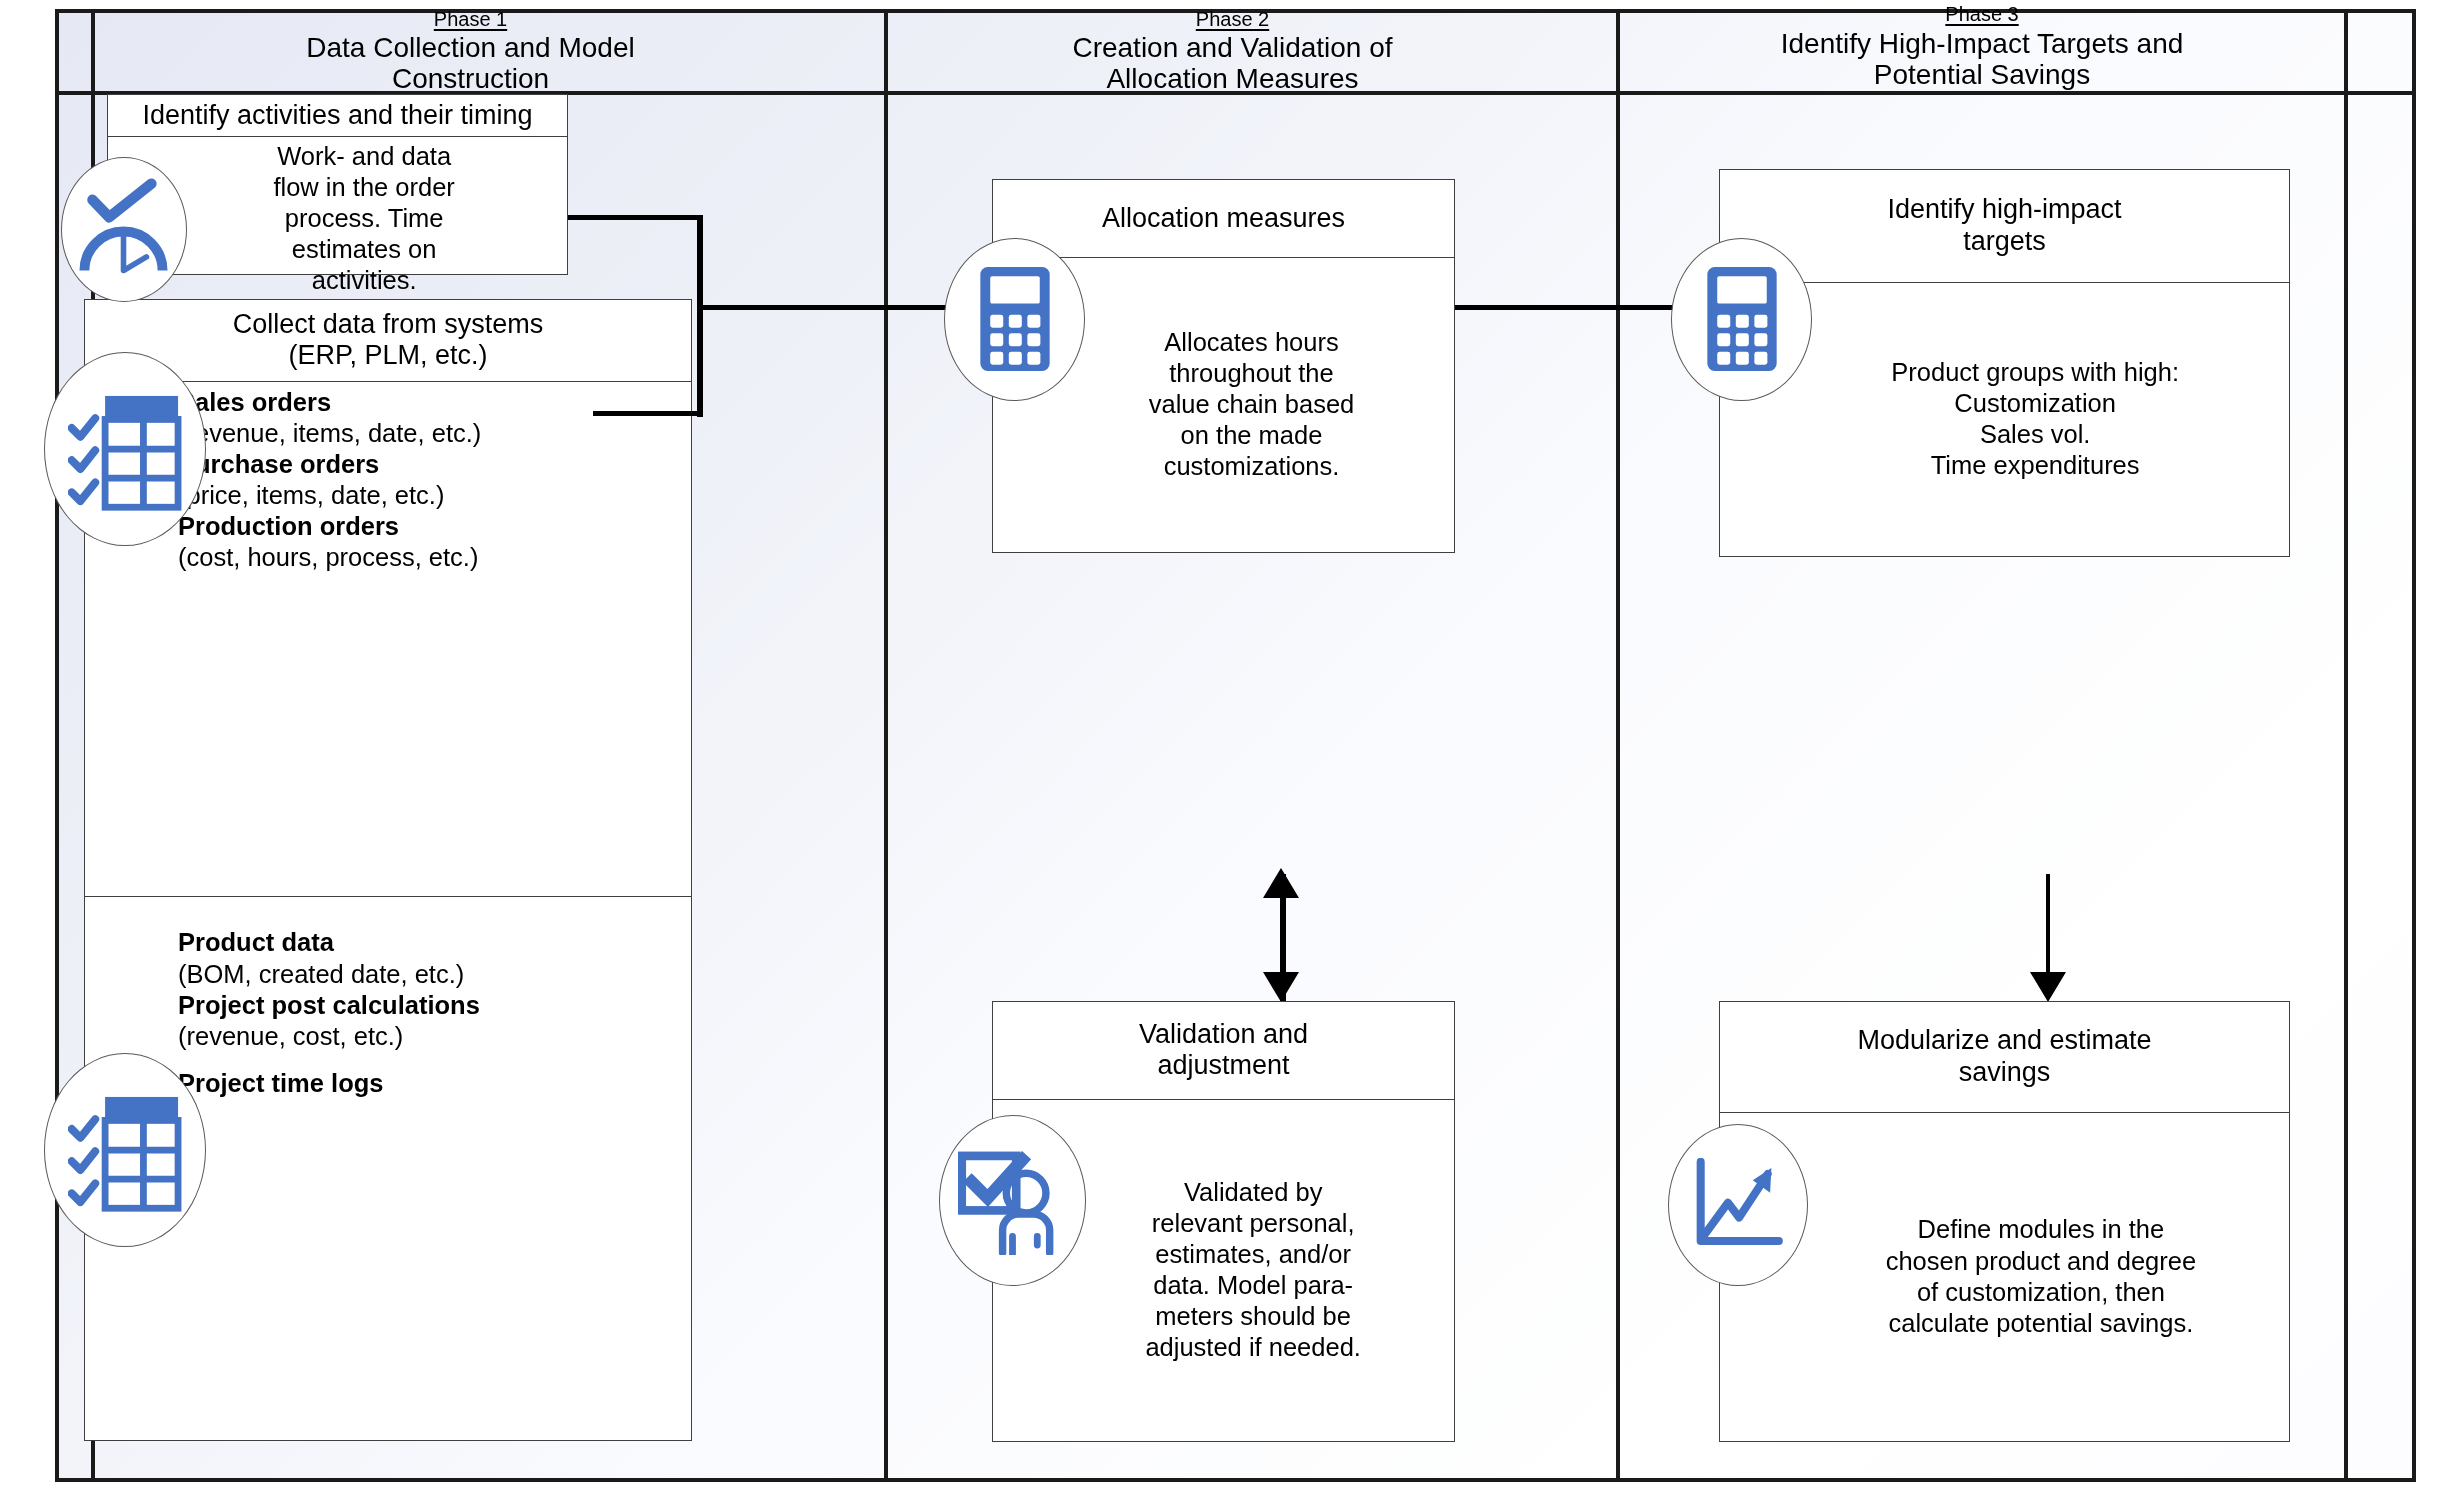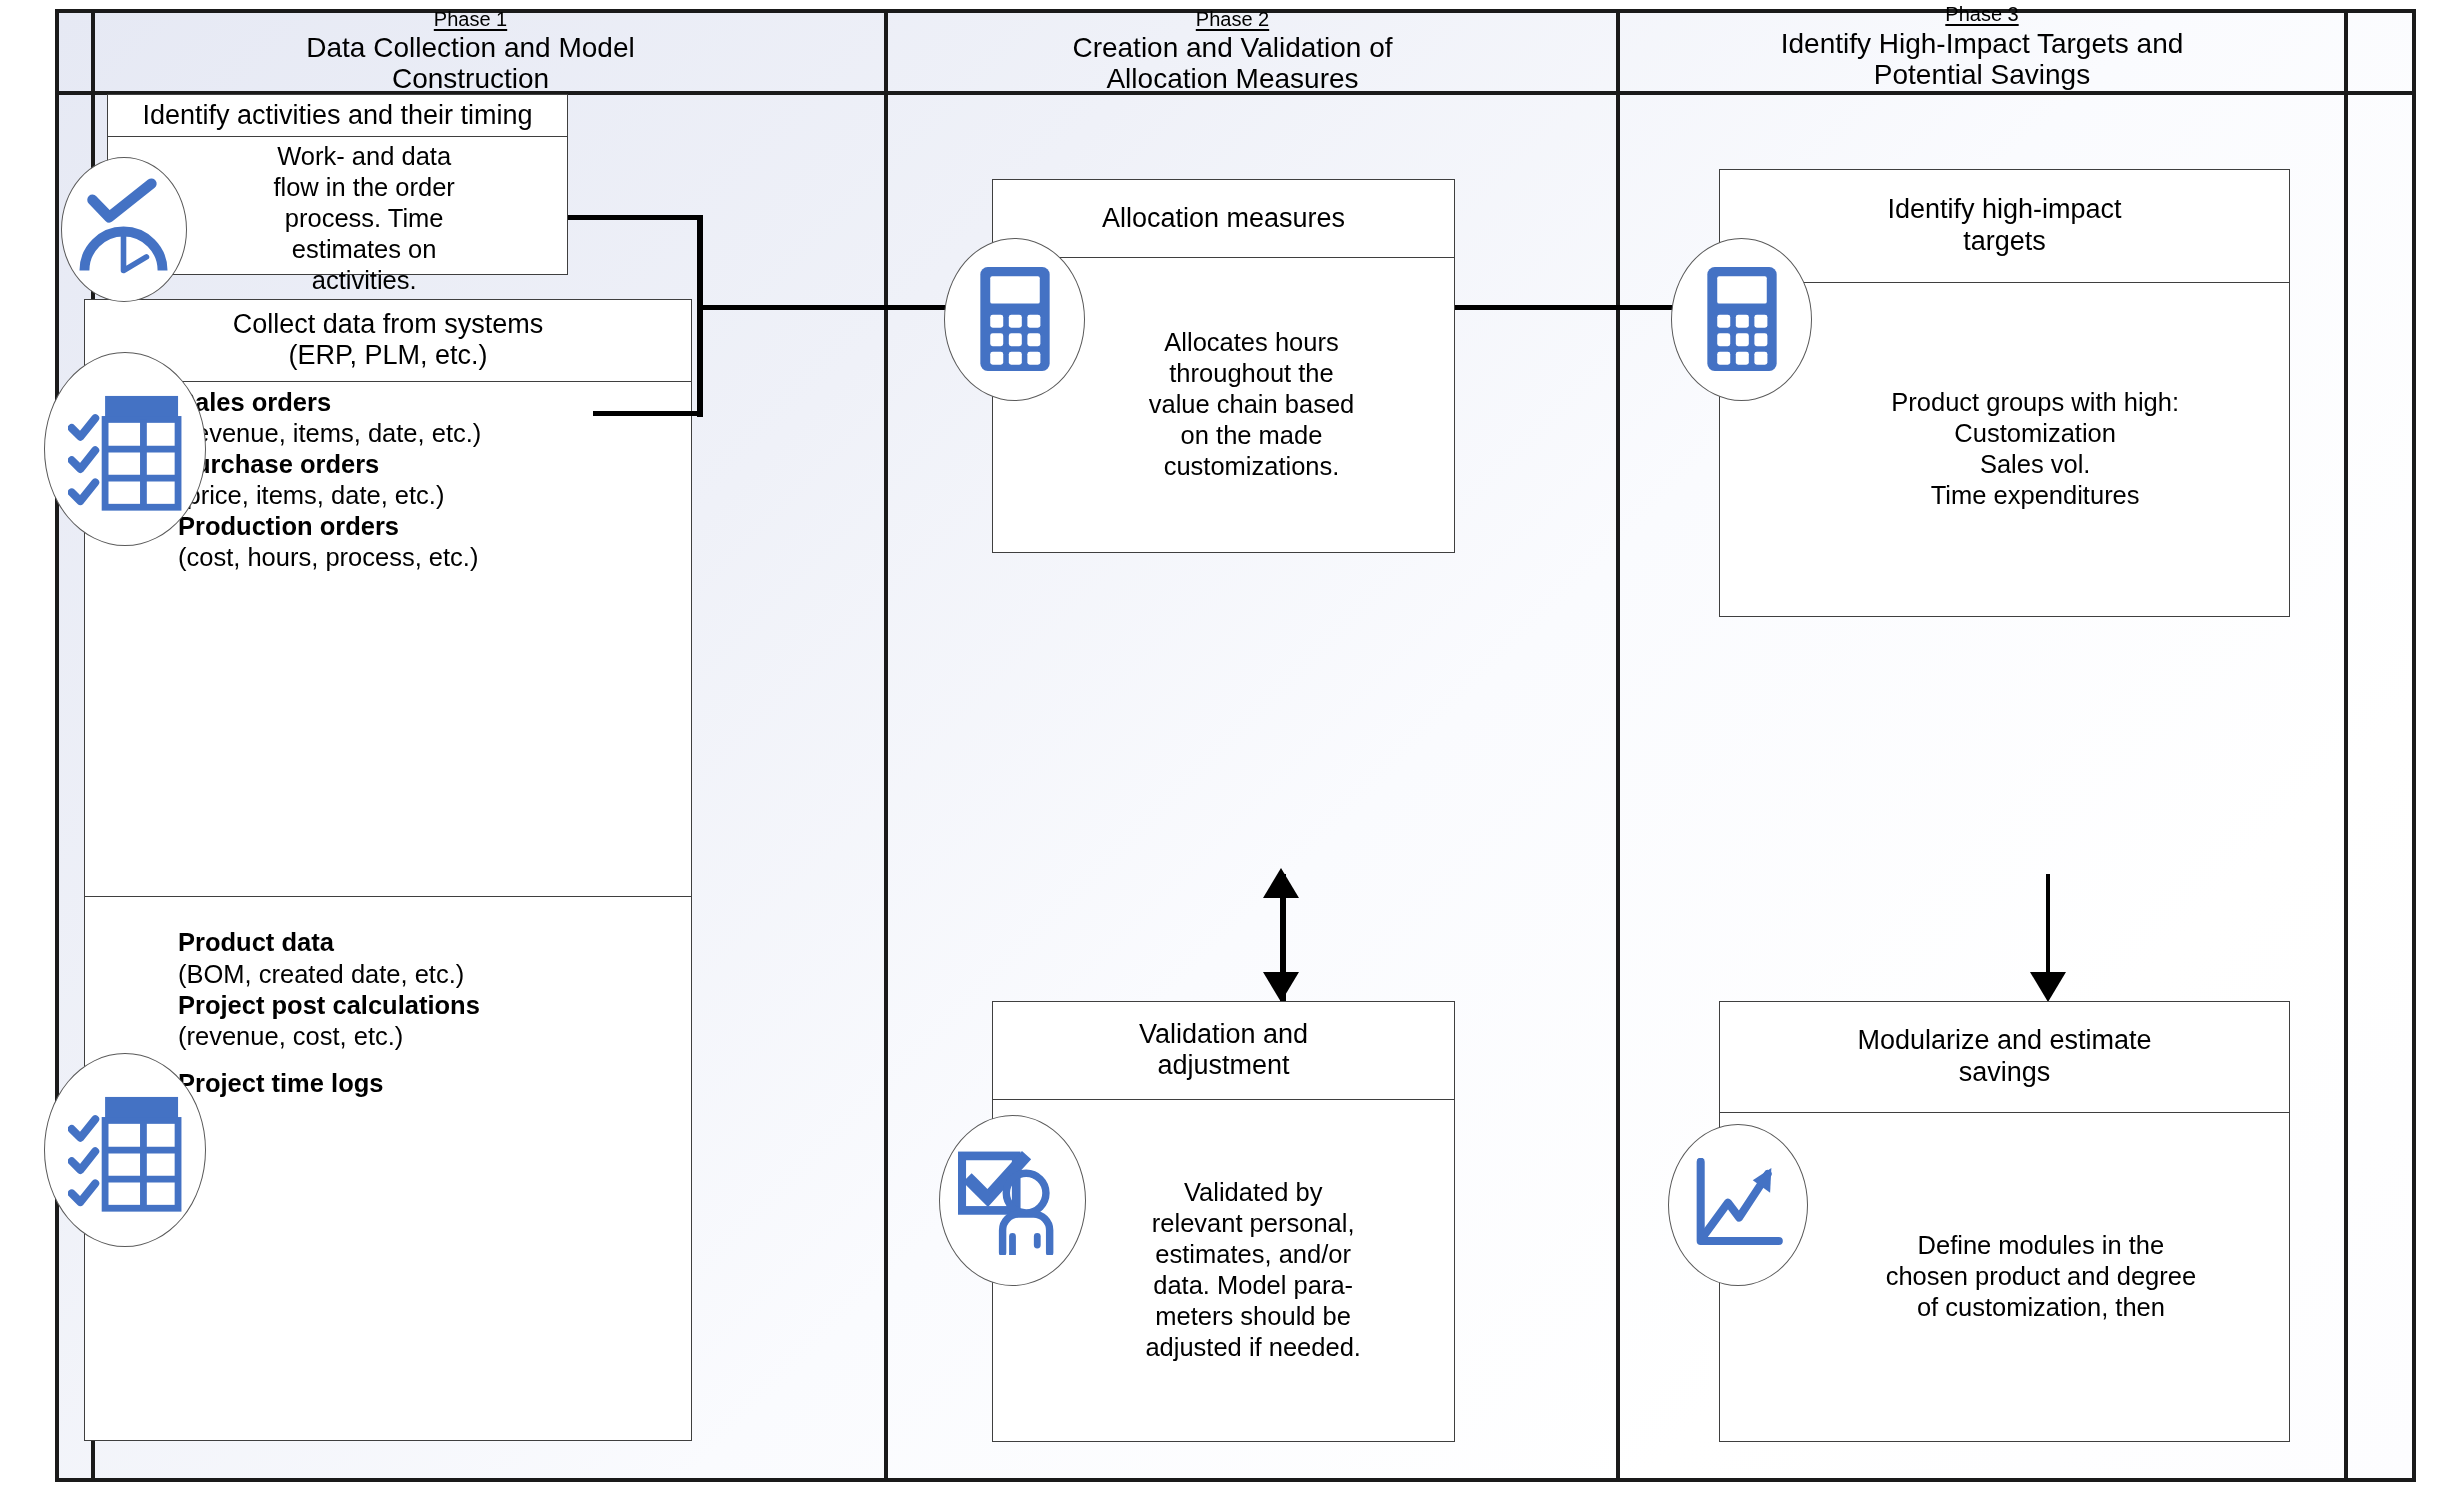--- a/index.html
+++ b/index.html
@@ -278,21 +278,21 @@
         <circle cx="110" cy="76" r="32" fill="none" stroke="#4472C4" stroke-width="12"></circle>
         <path d="M72 172 L72 136 a26 26 0 0 1 26 -26 l24 0 a26 26 0 0 1 26 26 l0 36" fill="none" stroke="#4472C4" stroke-width="12" stroke-linecap="round"></path>
         <line x1="88" y1="146" x2="88" y2="176" stroke="#4472C4" stroke-width="11" stroke-linecap="round"></line>
         <line x1="128" y1="146" x2="128" y2="160" stroke="#4472C4" stroke-width="11" stroke-linecap="round"></line>
       </svg>
     </div>
 
     <div class="ln" style="left:1396px;top:292px;width:224px;height:5.6px;"></div>
     <div class="arrowR" style="left:1617px;top:279px;"></div>
 
-    <div class="pbox" style="left:1660px;top:156px;width:571px;height:448px;">
+    <div class="pbox" style="left:1660px;top:156px;width:571px;height:388px;">
       <div class="ptitle" style="height:113px;flex-direction:column;">
         <div>Identify high-impact</div>
         <div>targets</div>
       </div>
       <div class="pbody center" style="padding-left:70px;padding-right:8.7px;">
         <div class="lines">
           <div>Product groups with high:</div>
           <div>Customization</div>
           <div>Sales vol.</div>
           <div>Time expenditures</div>
@@ -324,20 +324,21 @@
     <div class="pbox" style="left:1660px;top:988px;width:571px;height:441px;">
       <div class="ptitle" style="height:111px;flex-direction:column;">
         <div>Modularize and estimate</div>
         <div>savings</div>
       </div>
       <div class="pbody left" style="padding-left:79px;padding-right:6.2px;text-align:center;">
         <div class="lines">
           <div>Define modules in the</div>
           <div>chosen product and degree</div>
           <div>of customization, then</div>
+          <div>calculate potential savings.</div>
         </div>
       </div>
     </div>
 
     <div class="badge" style="left:1609px;top:1111px;width:138px;height:160px;">
       <svg width="93" height="93" viewBox="0 0 150 150">
         <path d="M14 6 L14 134 L140 134" fill="none" stroke="#4472C4" stroke-width="13" stroke-linecap="round" stroke-linejoin="round"></path>
         <path d="M20 124 L58 72 L76 96 L122 26" fill="none" stroke="#4472C4" stroke-width="13" stroke-linecap="round" stroke-linejoin="round"></path>
         <path d="M128 16 L126 56 L98 36 Z" fill="#4472C4"></path>
       </svg>

